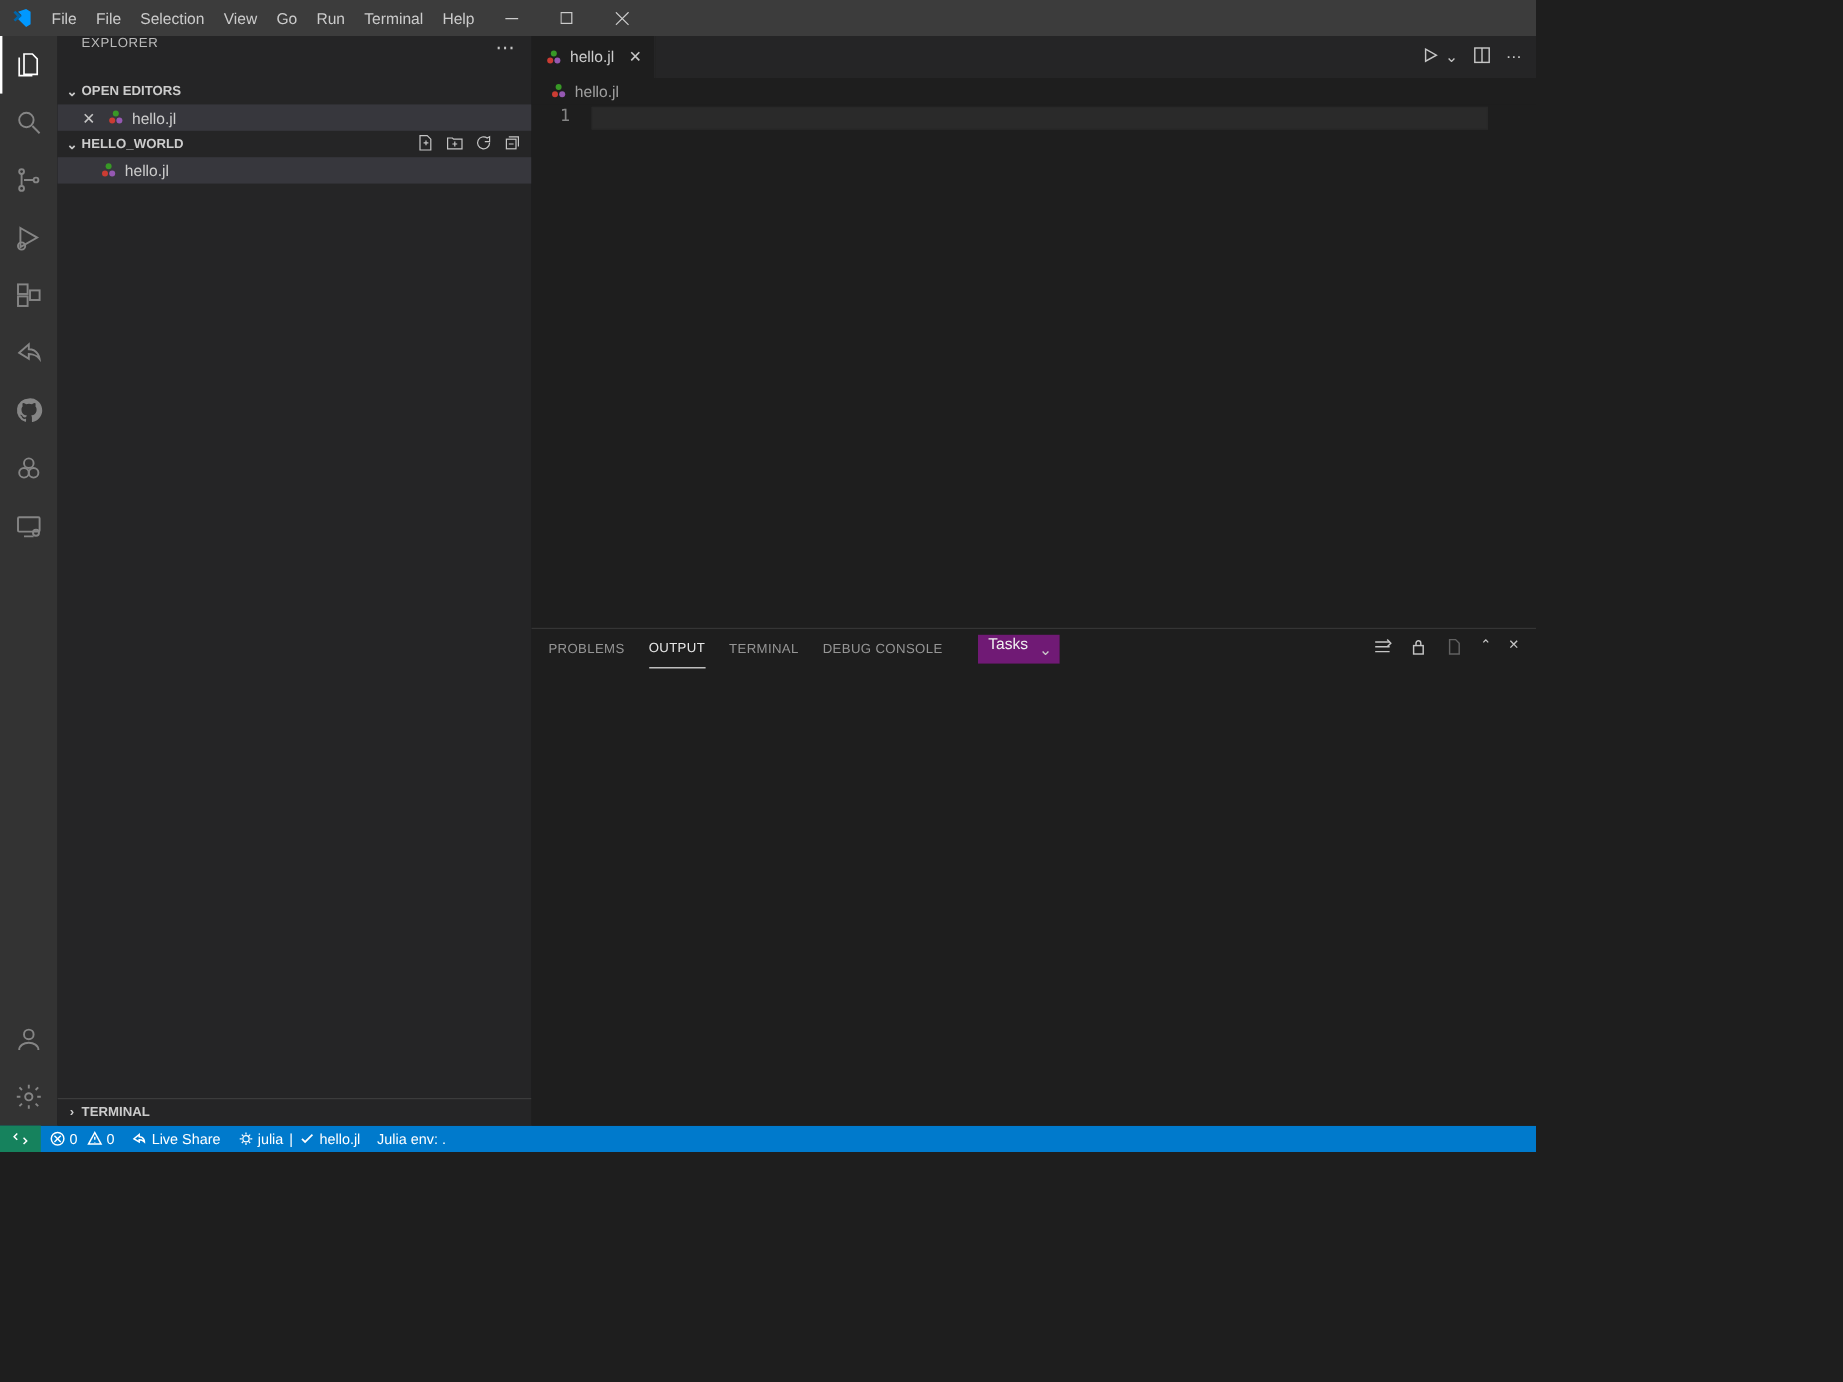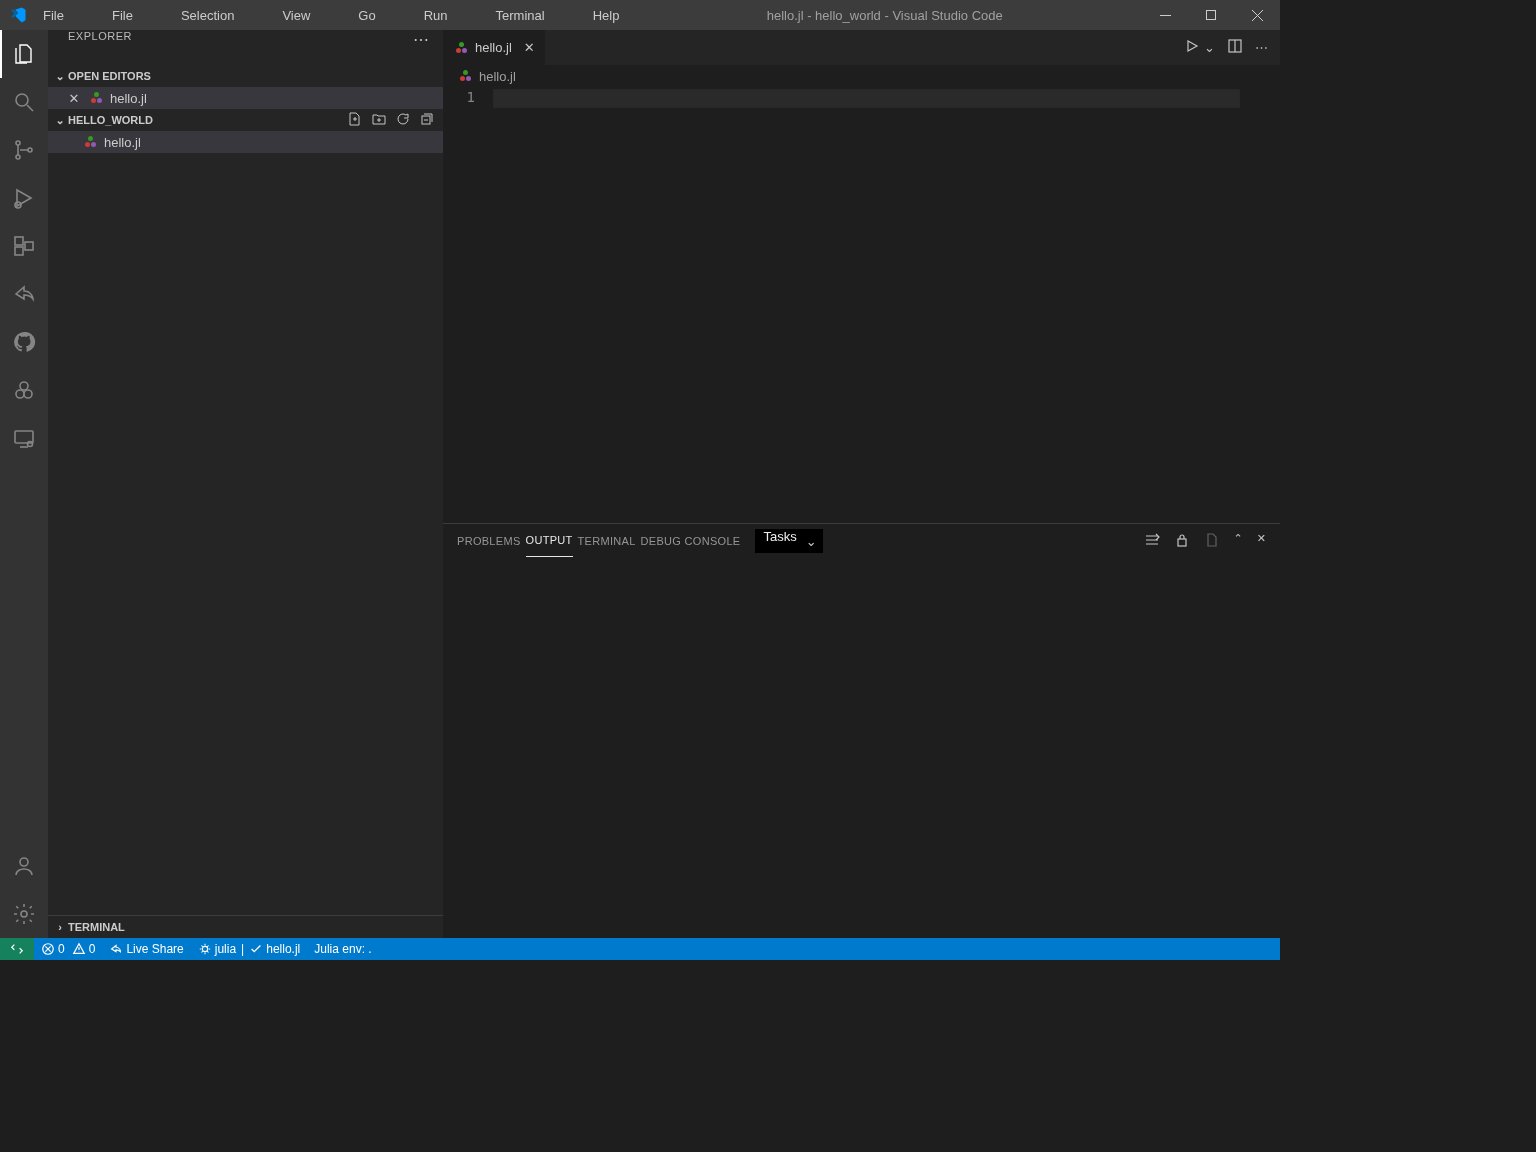--- a/index.html
+++ b/index.html
@@ -1,20 +1,20 @@
 <!DOCTYPE html>
 <html><head>
 <meta charset="utf-8">
 <style>
   * { box-sizing: border-box; margin: 0; padding: 0; }
   html, body { width: 1280px; height: 960px; overflow: hidden; font-family: "Segoe UI", Arial, sans-serif; font-size: 13px; background: #1e1e1e; color: #cccccc; }
   .titlebar { height: 30px; background: #3c3c3c; display: flex; align-items: center; color: #cccccc; }
   .titlebar .logo { width: 35px; display: flex; align-items: center; justify-content: center; }
   .titlebar .logo svg { width: 18px; height: 18px; }
-  .menu { display: flex; gap: 32px; }
+  .menu { display: flex; }
   .menu-item { padding: 0 8px; height: 30px; display: flex; align-items: center; cursor: default; }
   .title-center { flex: 1; text-align: center; color: #a0a0a0; }
   .win-controls { display: flex; }
   .win-btn { width: 46px; height: 30px; display: flex; align-items: center; justify-content: center; color: #cccccc; }
   .win-btn svg { width:11px; height:11px; stroke:#ccc; fill:none; stroke-width:1;}
   .body { display: flex; height: 908px; }
   .activitybar { width: 48px; background: #333333; display: flex; flex-direction: column; justify-content: space-between; }
   .activity-top, .activity-bottom { display: flex; flex-direction: column; }
   .act-item { width: 48px; height: 48px; display: flex; align-items: center; justify-content: center; color: #858585; position: relative; }
   .act-item.active { color: #ffffff; }
@@ -44,24 +44,24 @@
   .tab { height: 35px; display: flex; align-items: center; padding: 0 10px; gap: 6px; background: #1e1e1e; border-right:1px solid #252526;}
   .tab .close { color:#c5c5c5; margin-left:6px;}
   .tab-actions { margin-left:auto; display:flex; gap:12px; padding-right:12px; color:#c5c5c5; align-items:center;}
   .tab-actions svg { width:16px; height:16px; }
   .breadcrumb { height:22px; display:flex; align-items:center; padding-left:14px; gap:6px; color:#a0a0a0; background:#1e1e1e;}
   .editor { flex:1; display:flex; background:#1e1e1e; position:relative;}
   .gutter { width:50px; text-align:right; color:#858585; padding-right:18px; padding-top:2px; font-family:Consolas,monospace; font-size:14px;}
   .code { flex:1; padding-top:2px; font-family:Consolas,monospace; font-size:14px;}
   .code .cursor-line { background:#2a2a2a; height:19px; width:calc(100% - 40px); border:1px solid #282828;}
   .panel { height:415px; border-top:1px solid #3c3c3c; background:#1e1e1e; display:flex; flex-direction:column;}
-  .panel-tabs { height:33px; display:flex; align-items:center; padding:0 14px; gap:5px; color:#969696; font-size:11px;}
+  .panel-tabs { height:33px; display:flex; align-items:center; padding:0 14px; gap:20px; color:#969696; font-size:11px;}
   .panel-tab { height:33px; display:flex; align-items:center; letter-spacing:0.3px;}
   .panel-tab.active { color:#e7e7e7; border-bottom:1px solid #e7e7e7;}
-  .panel-select { margin-left:10px; background:#000000; color:#f0f0f0; border:none; height:24px; padding:0 26px 0 8px; font-size:13px; position:relative;}
+  .panel-select { margin-left:10px; background:#701a75; color:#f0f0f0; border:none; height:24px; padding:0 26px 0 8px; font-size:13px; position:relative;}
   .panel-select .chev{position:absolute;right:6px;top:5px;color:#ccc;}
   .panel-actions { margin-left:auto; display:flex; gap:14px; color:#c5c5c5;}
   .panel-actions svg{width:16px;height:16px;}
   .statusbar { height:22px; background:#007acc; color:#ffffff; display:flex; align-items:center; font-size:12px;}
   .status-remote { background:#16825d; height:22px; width:34px; display:flex; align-items:center; justify-content:center;}
   .status-item { padding:0 7px; height:22px; display:flex; align-items:center; gap:3px;}
   .status-item svg{width:14px;height:14px;}
   .flex-spacer{flex:1;}
   .status-right{display:flex;}
 </style>
@@ -78,21 +78,20 @@
   <div class="menu">
     <div class="menu-item">File</div>
     <div class="menu-item">File</div>
     <div class="menu-item">Selection</div>
     <div class="menu-item">View</div>
     <div class="menu-item">Go</div>
     <div class="menu-item">Run</div>
     <div class="menu-item">Terminal</div>
     <div class="menu-item">Help</div>
   </div>
-  <div class="title-center">hello.jl - hello_world - Visual Studio Code</div>
   <div class="win-controls">
     <div class="win-btn">
         <svg viewBox="0 0 11 11">
           <path d="M0 5.5h11"></path>
         </svg>
       </div>
     <div class="win-btn">
         <svg viewBox="0 0 11 11">
           <rect x="0.5" y="0.5" width="9" height="9"></rect>
         </svg>

